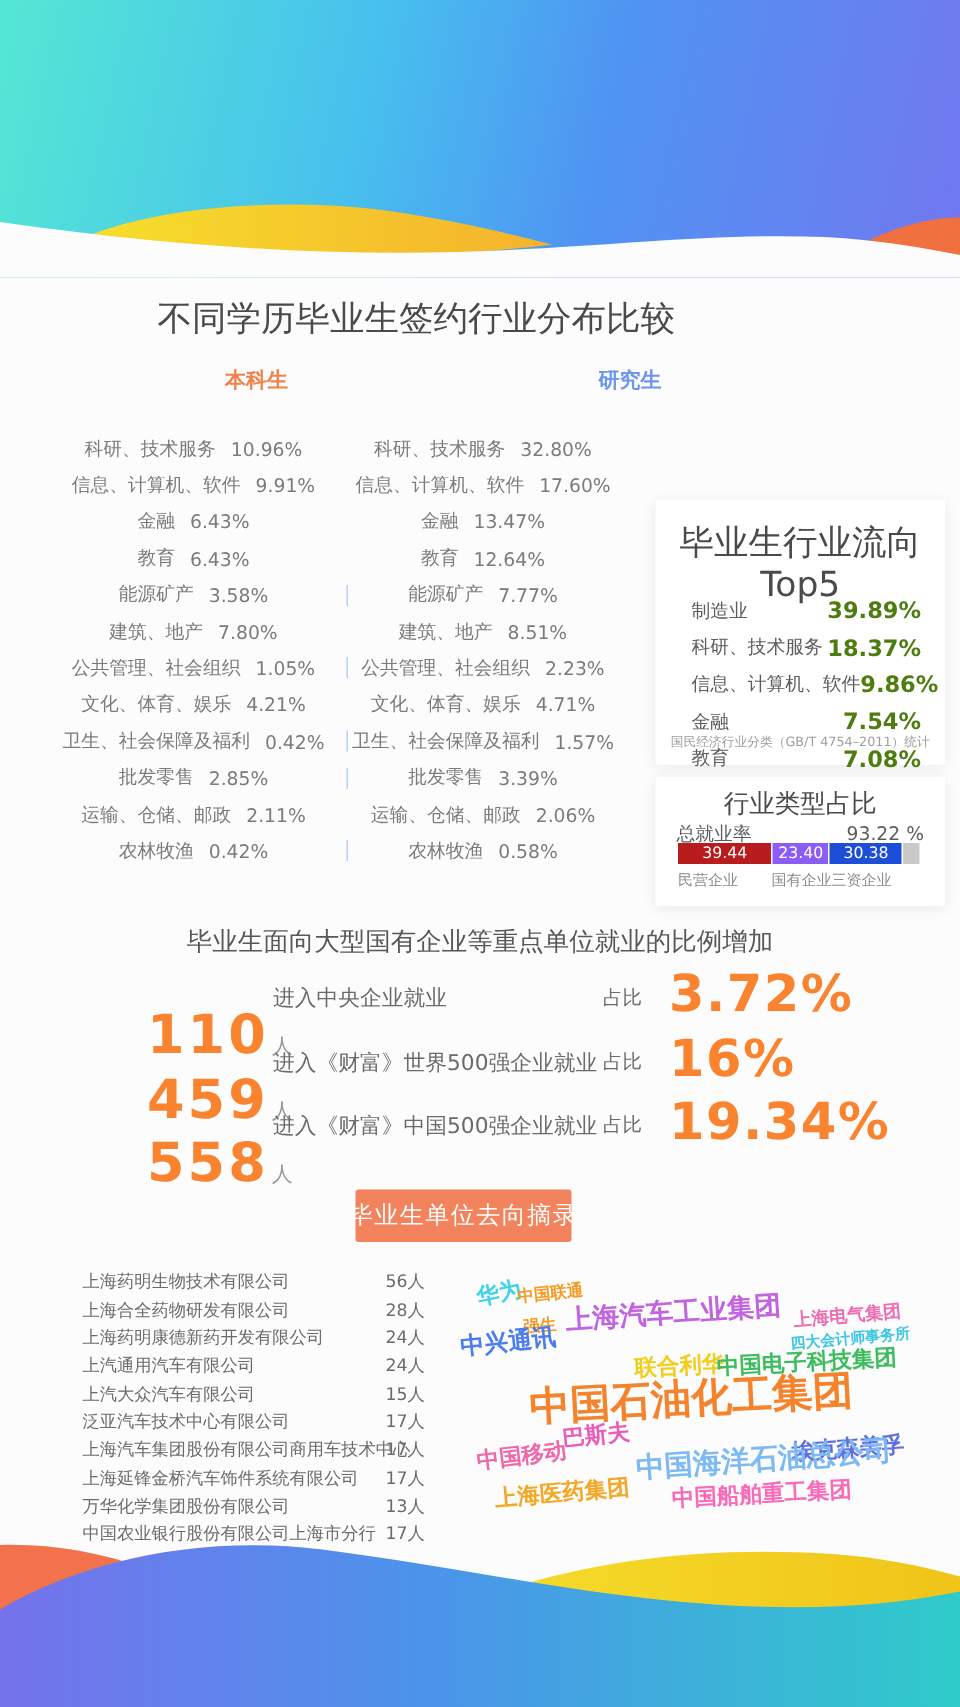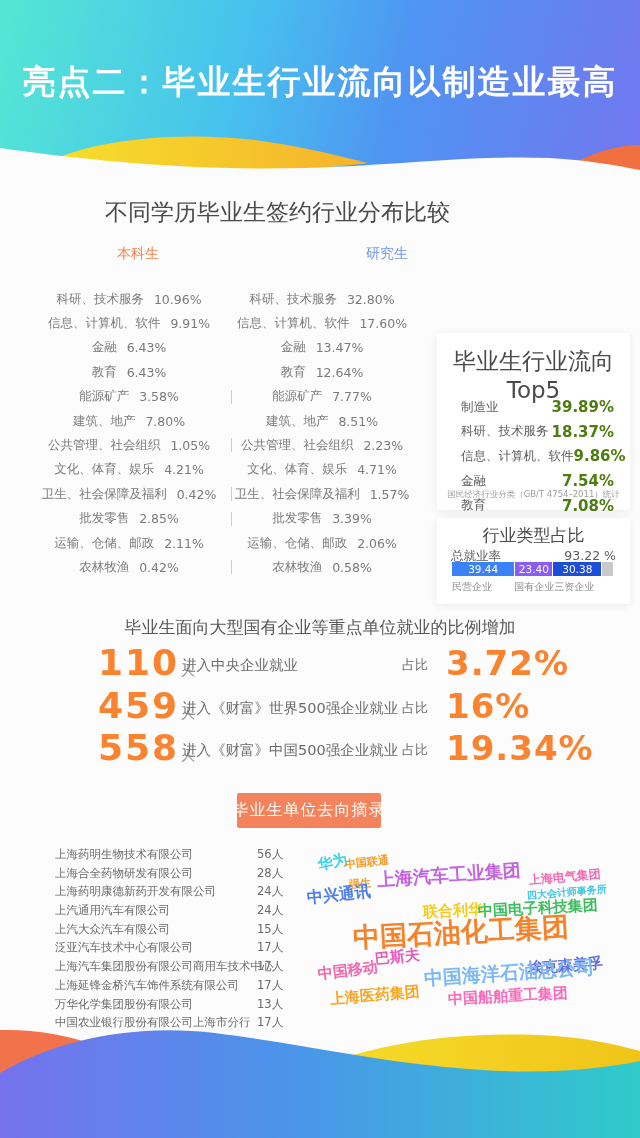--- a/index.html
+++ b/index.html
@@ -7,21 +7,21 @@
         font-family:"DejaVu Sans","Liberation Sans",sans-serif;}
   
   .hero{position:absolute;left:0;top:0;width:640px;height:185px;
         background:linear-gradient(102deg,#54e7d4 0%,#47c0ee 38%,#4f94f2 62%,#7277ef 100%);}
   .hero-title{position:absolute;left:0;top:60px;width:640px;text-align:center;color:#ffffff;
         font-size:33px;font-weight:bold;letter-spacing:2px;white-space:nowrap;}
   .hero-wave{position:absolute;left:0;top:125px;width:640px;height:60px;}
   
   .chart-title{position:absolute;left:0;top:197px;width:555px;text-align:center;
         font-size:23px;color:#4a4a4a;}
-  .col-label{position:absolute;top:245px;font-size:14px;font-weight:normal;}
+  .col-label{position:absolute;top:245px;font-size:14px;font-weight:bold;margin-left:33px;}
   .col-label.undergrad{left:117px;}
   .col-label.postgrad{left:366px;}
   .comp-rows{position:absolute;left:0;top:287px;width:437px;}
   .comp-row{position:relative;height:24.4px;}
   .comp-cell{position:absolute;top:0;height:24.4px;display:flex;align-items:center;justify-content:center;
         gap:10px;font-size:12.5px;color:#7b7b7b;white-space:nowrap;}
   .comp-cell.left{left:28px;width:202px;}
   .comp-cell.right{left:237px;width:170px;}
   .comp-div{position:absolute;left:231px;top:5px;width:1px;height:14px;background:#b3d1f5;}
   
@@ -46,21 +46,21 @@
         font-size:10.5px;color:#ffffff;margin-right:1px;overflow:hidden;}
   .seg:last-child{margin-right:0;}
   .seg-labels{position:absolute;left:15px;top:62px;width:161px;display:flex;}
   .seg-label{display:flex;font-size:10px;color:#8b8b8b;white-space:nowrap;}
   
   .key-title{position:absolute;left:0;top:616px;width:640px;text-align:center;
         font-size:17px;color:#575757;}
   .stat-rows{position:absolute;left:0;top:644px;width:640px;}
   .stat-row{position:relative;height:42.5px;}
   .stat-num-wrap{position:absolute;left:98px;top:2px;display:flex;align-items:baseline;}
-  .stat-num{font-size:36px;line-height:34px;font-weight:bold;color:#f9832f;letter-spacing:2px;}
+  .stat-num{font-size:36px;line-height:34px;font-weight:bold;color:#f9832f;letter-spacing:2px;margin-top:28px;}
   .stat-unit{font-size:14px;color:#9a9a9a;margin-left:2px;}
   .stat-desc{position:absolute;left:182px;top:12px;font-size:14.5px;color:#6b6b6b;white-space:nowrap;}
   .stat-ratio-label{position:absolute;left:402px;top:12px;font-size:13px;color:#6b6b6b;}
   .stat-ratio{position:absolute;left:446px;top:2px;font-size:34px;line-height:34px;
         font-weight:bold;color:#f9832f;letter-spacing:1px;white-space:nowrap;}
   
   .badge{position:absolute;left:237px;top:793px;width:144px;height:35px;background:#f2835c;
         border-radius:2px;color:#ffffff;font-size:16px;letter-spacing:1px;
         display:flex;align-items:center;justify-content:center;white-space:nowrap;}
   .companies{position:absolute;left:55px;top:845px;width:235px;}
@@ -71,21 +71,20 @@
   .cloud-term{position:absolute;font-weight:bold;white-space:nowrap;transform-origin:left center;}
   
   .footer-wave{position:absolute;left:0;top:1028px;width:640px;height:110px;}
 </style>
 </head>
 <body>
 
 <div class="page">
 
   <div class="hero">
-    <div class="hero-title">亮点二：毕业生行业流向以制造业最高</div>
     <svg class="hero-wave" viewBox="0 0 640 60" preserveAspectRatio="none">
       <path d="M32 46 C 75 16 170 5 255 15 C 305 22 340 31 368 38 C 300 47 120 54 32 46 Z" fill="url(#hyellow)"></path>
       <path d="M572 39 C 598 25 622 20 640 20 L640 49 C 612 49 588 45 572 39 Z" fill="#f1703f"></path>
       <path d="M0 23 C 85 35 190 46 305 43 C 405 40 470 30 550 33 C 585 35 615 40 640 45 L640 62 L0 62 Z" fill="#fcfcfc"></path>
       <defs>
         <linearGradient id="hyellow" x1="0" y1="0" x2="1" y2="0">
           <stop offset="0" stop-color="#f6e22b"></stop>
             <stop offset="1" stop-color="#f5b22c"></stop>
         </linearGradient>
       </defs>
@@ -276,21 +275,21 @@
   </div>
 
   <div class="card card2">
     <div class="card-title">行业类型占比</div>
     <div class="rate-row">
       <span>总就业率</span>
       <span>93.22 %</span>
     </div>
     <div class="stackbar">
 
-        <div class="seg" style="flex-grow: 39.44; flex-basis: 0px; background-color: #3b82f6;">
+        <div class="seg" style="flex-grow: 39.44; flex-basis: 0px; background-color: #b91c1c;">
           <span>39.44</span>
         </div>
 
         <div class="seg" style="flex-grow: 23.4; flex-basis: 0px; background-color: #8b5cf6;">
           <span>23.40</span>
         </div>
 
         <div class="seg" style="flex-grow: 30.38; flex-basis: 0px; background-color: #1d4ed8;">
           <span>30.38</span>
         </div>

